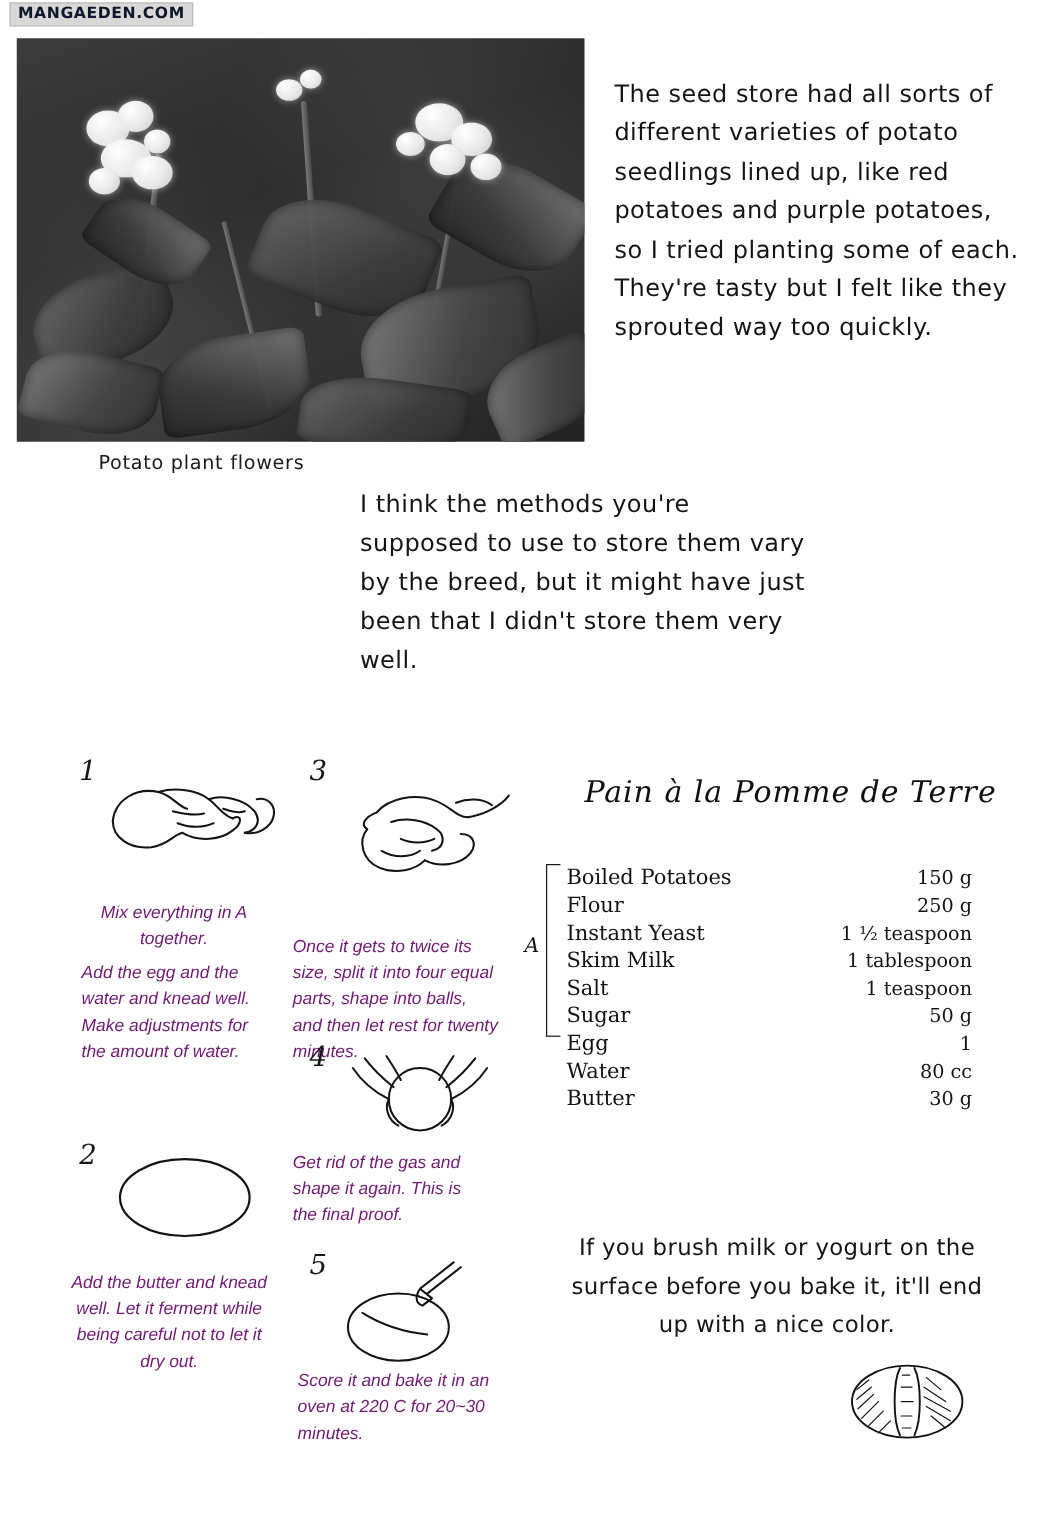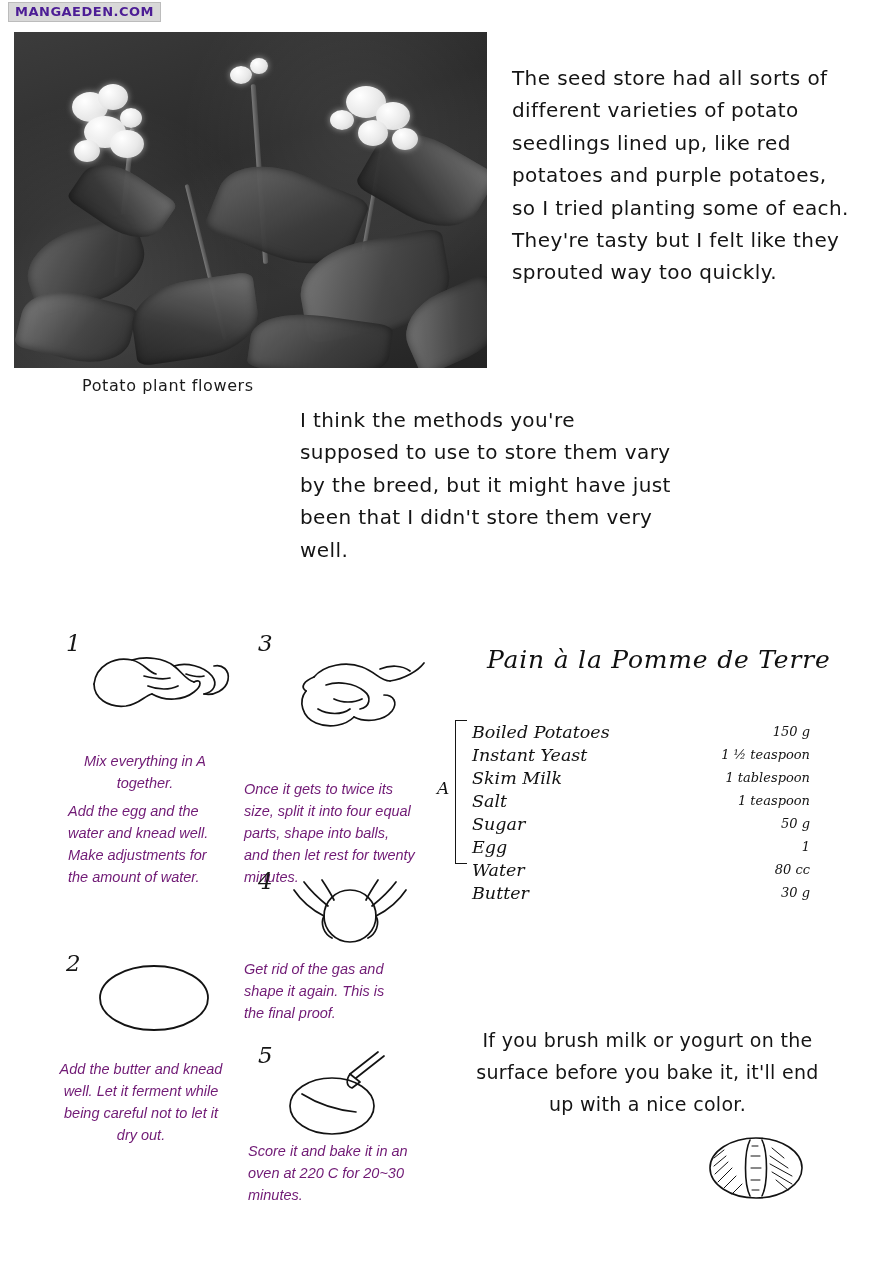--- a/index.html
+++ b/index.html
@@ -14,21 +14,21 @@
     font-family: "DejaVu Sans", sans-serif;
     overflow: hidden;
   }
 
   
   .watermark {
     position: absolute;
     top: 2px;
     left: 8px;
     background: #d8d8d8;
-    color: #4c1d95;
+    color: #0f172a;
     font-family: "DejaVu Sans", sans-serif;
     font-weight: bold;
     font-size: 13px;
     letter-spacing: 0.5px;
     padding: 2px 6px 3px 6px;
     border: 1px solid #bcbcbc;
     line-height: 1;
   }
 
   
@@ -134,28 +134,27 @@
     letter-spacing: 0.8px;
     color: #101010;
   }
   .ing-table {
     position: absolute;
     left: 472px;
     top: 720px;
     width: 340px;
     border-collapse: collapse;
     font-family: "DejaVu Serif", serif;
-    font-style: italic;
     font-size: 17.5px;
     color: #121212;
   }
   .ing-table td { padding: 1.5px 0; }
   .ing-table td.amt {
     text-align: right;
-    font-size: 13px;
+    font-size: 16px;
     padding-right: 2px;
   }
   .brace {
     position: absolute;
     left: 437px;
     top: 718px;
     width: 34px;
     height: 148px;
   }
   .brace .lbl {
@@ -323,20 +322,24 @@
 <div class="brace">
   <div class="lbl">A</div>
   <div class="bar"></div>
 </div>
 
 <table class="ing-table">
   <tbody>
     <tr>
       <td>Boiled Potatoes</td>
       <td class="amt">150 g</td>
+    </tr>
+    <tr>
+      <td>Flour</td>
+      <td class="amt">250 g</td>
     </tr>
     <tr>
       <td>Instant Yeast</td>
       <td class="amt">1 ½ teaspoon</td>
     </tr>
     <tr>
       <td>Skim Milk</td>
       <td class="amt">1 tablespoon</td>
     </tr>
     <tr>

